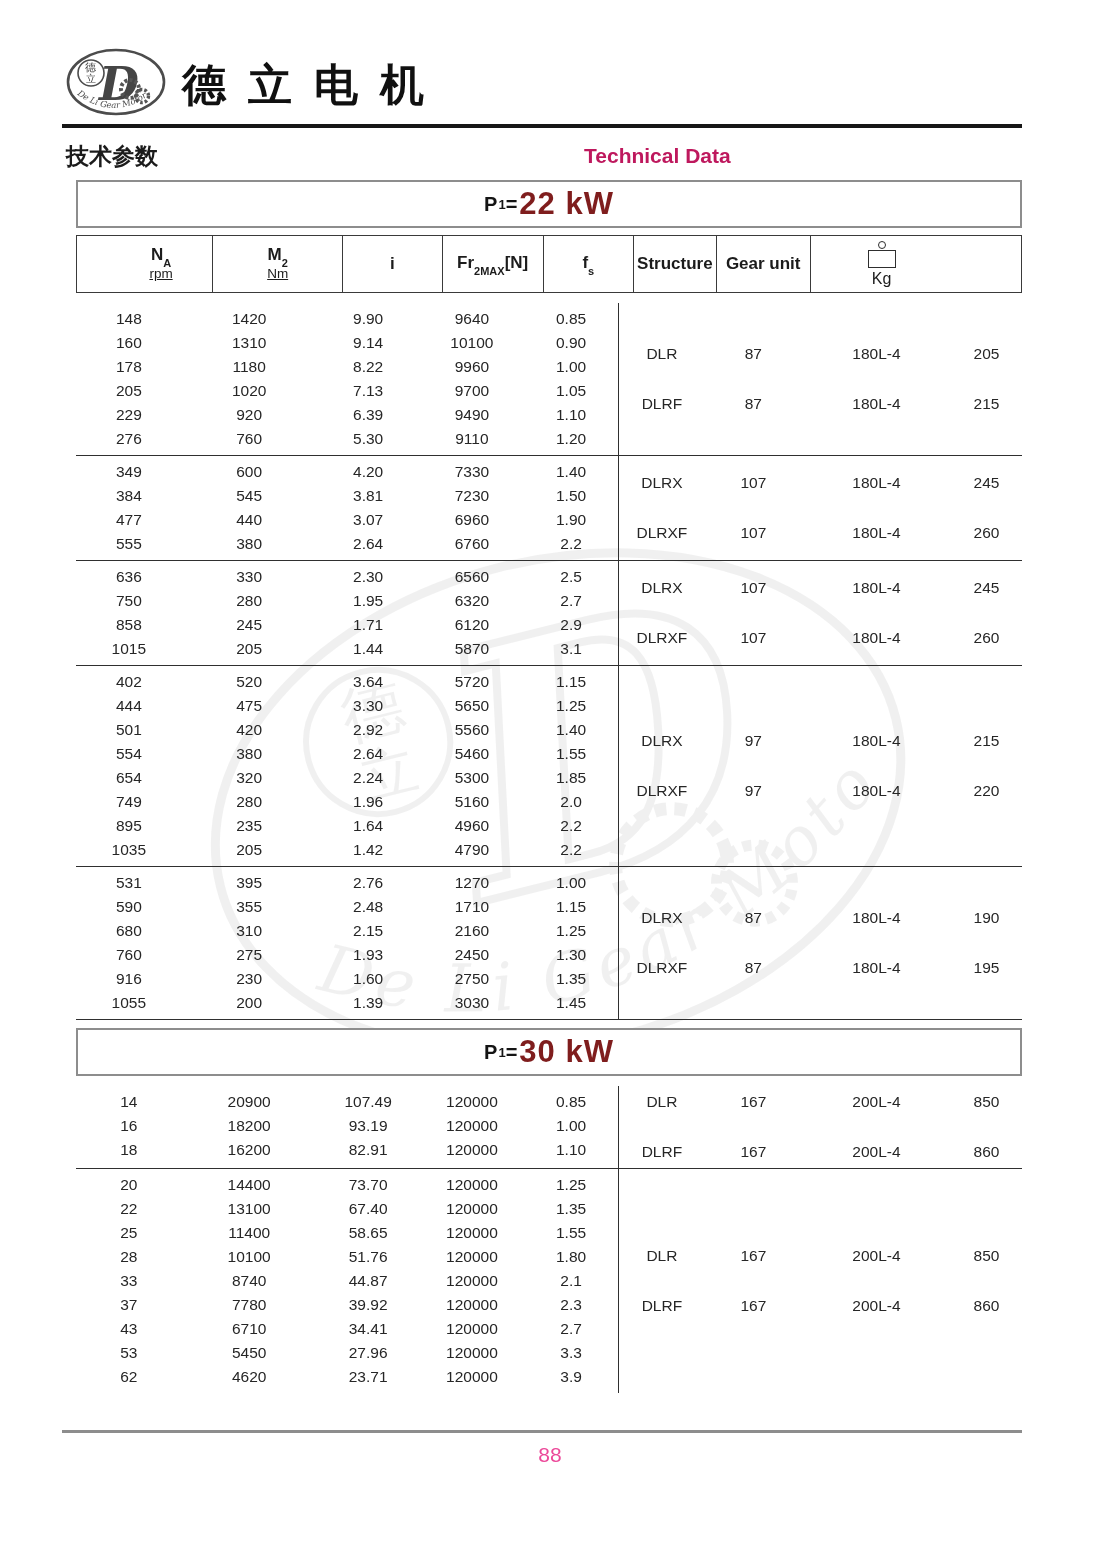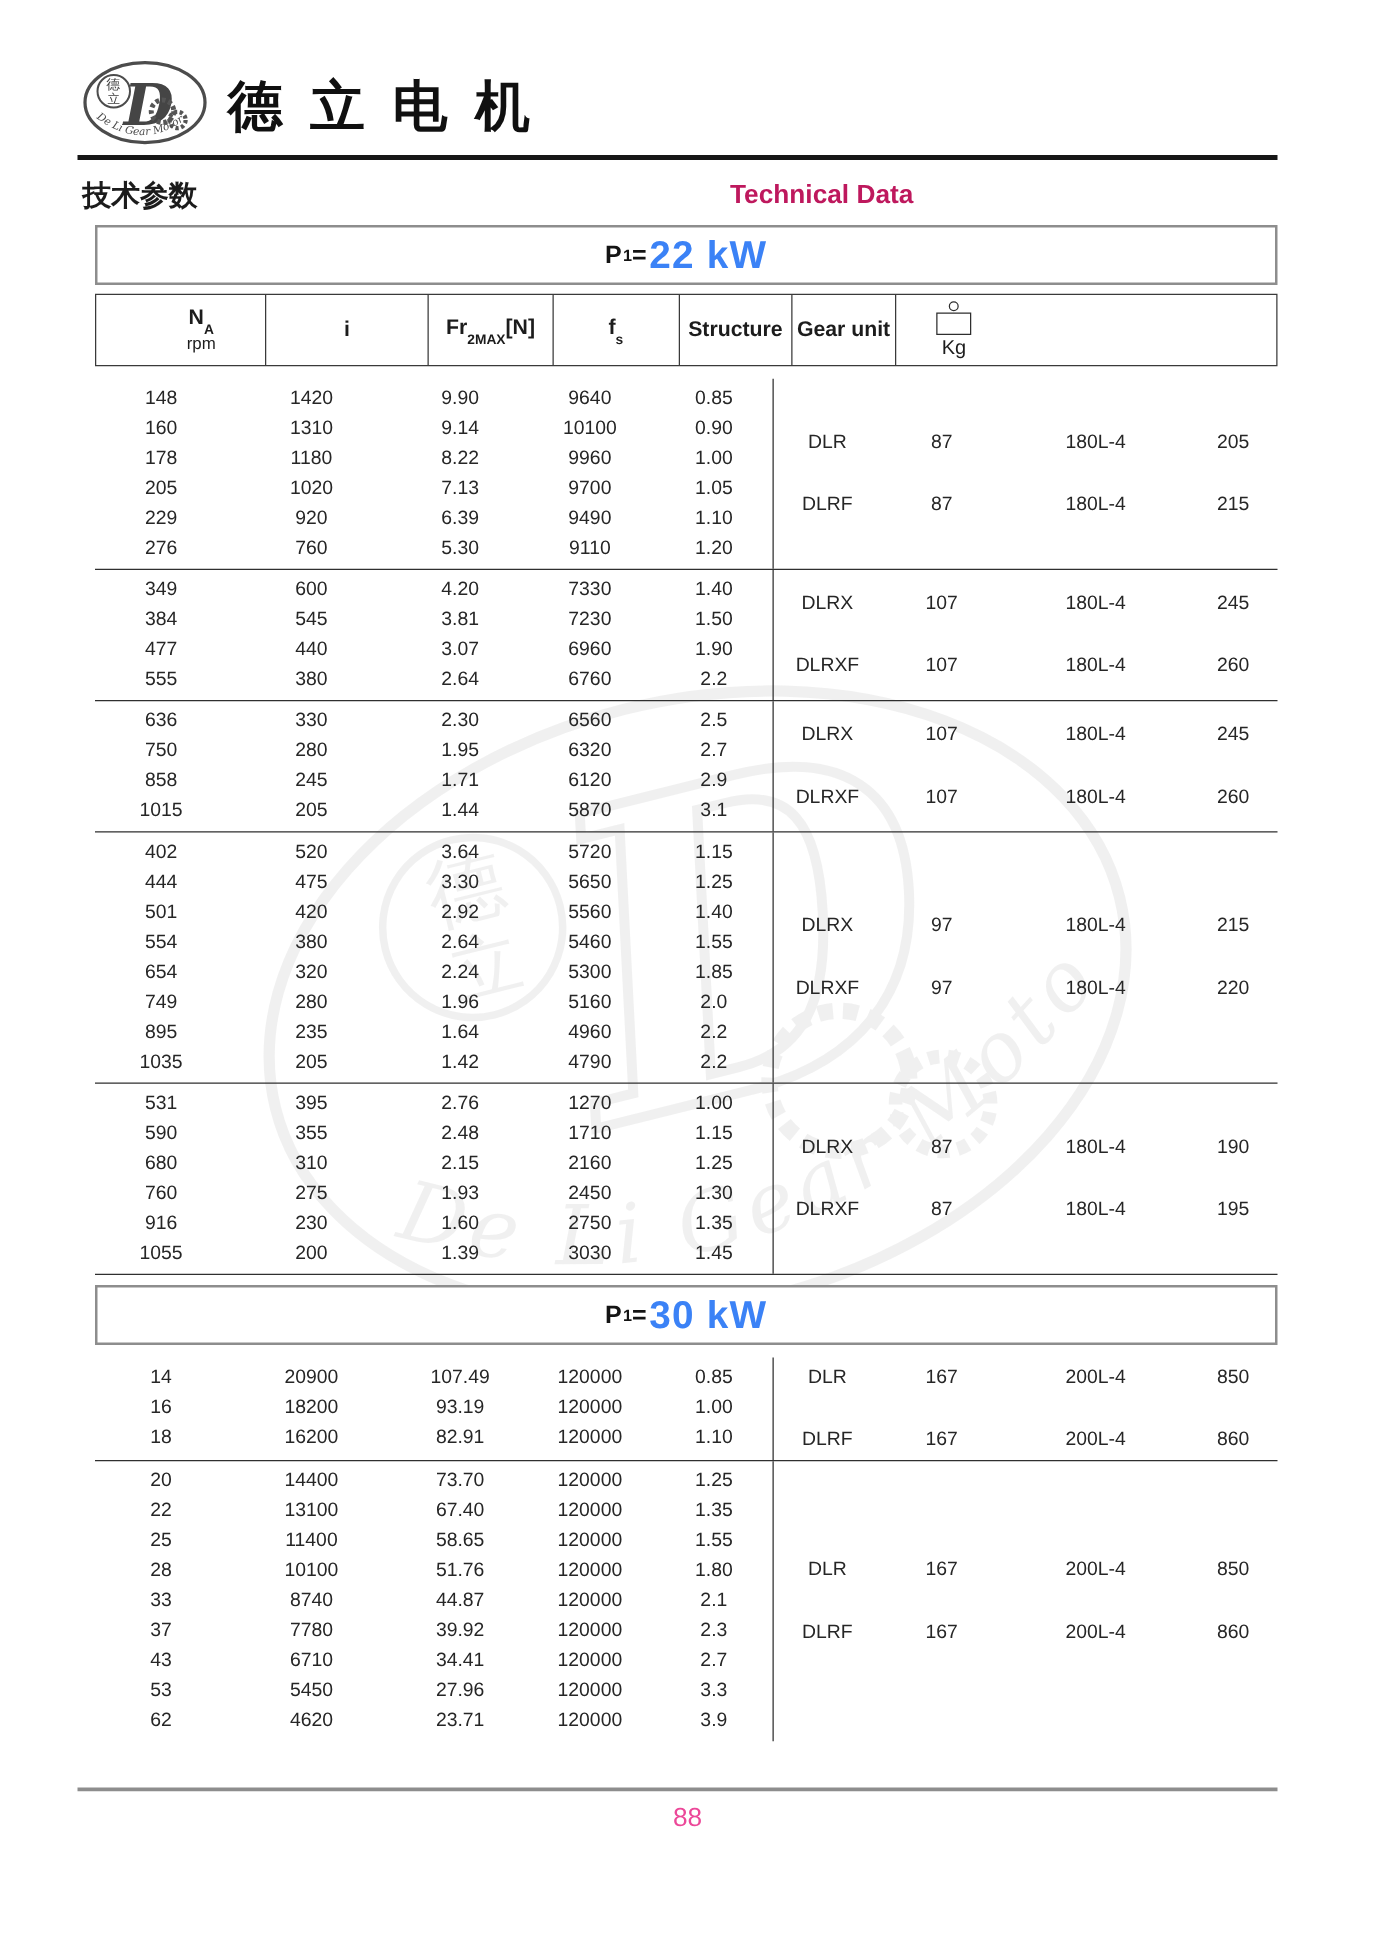--- a/index.html
+++ b/index.html
@@ -20,35 +20,35 @@
   .title-cn { position:absolute; left:66px; top:141px; font-size:23px; font-weight:bold; color:#1b1b1b; }
   .title-en { position:absolute; left:584px; top:144px; font-size:21px; font-weight:bold; color:#be185d; }
   
   .table-area { position:absolute; left:76px; top:180px; width:946px; }
   .power-bar {
     height:48px; box-sizing:border-box; border:2px solid #8d8d8d;
     display:flex; align-items:center; justify-content:center; background:#fff;
   }
   .power-prefix { font-size:20px; font-weight:bold; color:#141414; display:inline-flex; align-items:center; }
   .power-prefix .psub { font-size:13px; font-weight:bold; align-self:flex-end; margin:0 0 4px 1px; }
-  .power-value { font-size:31px; font-weight:bold; color:#3b82f6; margin-left:2px; letter-spacing:1px; }
+  .power-value { font-size:31px; font-weight:bold; color:#7f1d1d; margin-left:2px; letter-spacing:1px; }
   .sec0 .power-bar { margin-bottom:7px; }
   .sec1 { margin-top:8px; }
   .sec1 .power-bar { margin-bottom:6px; }
   .header-row {
     display:grid; grid-template-columns:11.2% 14.3% 10.9% 11.1% 9.9% 9.1% 10.3% 15.7% 7.5%;
     border:1.6px solid #3a3a3a; box-sizing:border-box; height:58px; background:#fff;padding-left:33px;
   }
   .h-cell {
     display:flex; flex-direction:column; align-items:center; justify-content:center;
     font-weight:bold; font-size:17px; color:#1c1c1c; line-height:1.1; overflow:hidden;
   }
   .h-cell + .h-cell { border-left:1.4px solid #3a3a3a; }
   .h-sub  { font-size:11px; font-weight:bold; vertical-align:sub; position:relative; bottom:-3px; }
-  .h-unit { font-size:13.5px; font-weight:normal; margin-top:1px; }
+  .h-unit { font-size:13.5px; font-weight:normal; margin-top:1px;text-decoration:underline; }
   .h-kg-label { font-size:16px; font-weight:normal; margin-top:2px;text-align:center; }
   .weight-icon { width:28px; height:18px; border:1.8px solid #2e2e2e; position:relative; margin-top:9px; box-sizing:border-box; }
   .weight-icon::before {
     content:''; position:absolute; width:6px; height:6px; border:1.5px solid #2e2e2e; border-radius:50%;
     top:-10px; left:50%; transform:translateX(-50%); background:#fff;
   }
   .blocks { margin-top:10px; }
   .block { display:flex; border-bottom:1.6px solid #2f2f2f; }
   .block.last { border-bottom:none; }
   .block-left { width:543px; box-sizing:border-box; border-right:1.6px solid #2f2f2f; padding:4px 0; }
@@ -112,20 +112,24 @@
             <span>=</span>
           </span>
         <span class="power-value">22 kW</span>
       </div>
       <div class="header-row">
           <div class="h-cell">
             <div class="h-top"><span>N</span><span class="h-sub">A</span></div>
             <div class="h-unit">rpm</div>
           </div>
           <div class="h-cell">
+            <div class="h-top"><span>M</span><span class="h-sub">2</span></div>
+            <div class="h-unit">Nm</div>
+          </div>
+          <div class="h-cell">
             <div class="h-top"><span>i</span></div>
           </div>
           <div class="h-cell">
             <div class="h-top"><span>Fr</span><span class="h-sub">2MAX</span><span>[N]</span></div>
           </div>
           <div class="h-cell">
             <div class="h-top"><span>f</span><span class="h-sub">s</span></div>
           </div>
           <div class="h-cell">
             <div class="h-top"><span>Structure</span></div>

